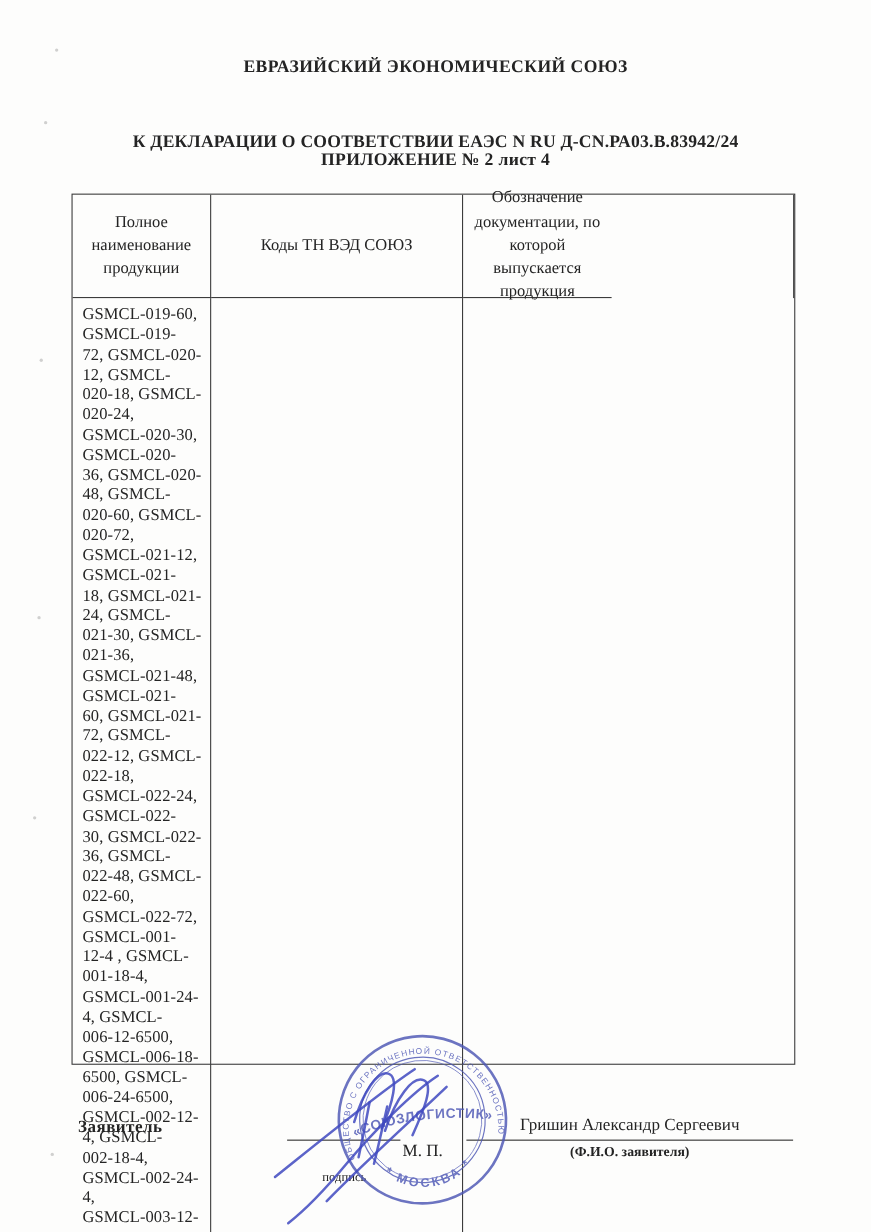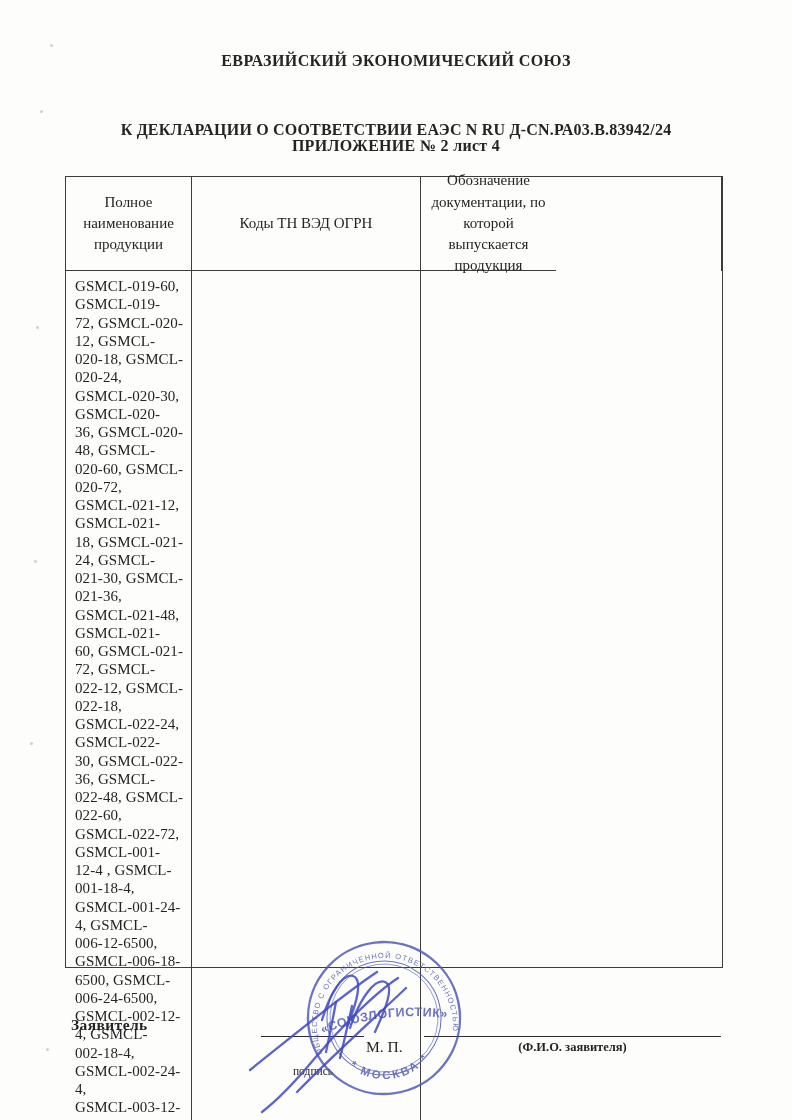--- a/index.html
+++ b/index.html
@@ -57,21 +57,21 @@
 <body>
 
 <div class="page">
 
   <div class="title title-1">ЕВРАЗИЙСКИЙ ЭКОНОМИЧЕСКИЙ СОЮЗ</div>
   <div class="title title-2">ПРИЛОЖЕНИЕ № 2 лист 4</div>
   <div class="title title-3">К ДЕКЛАРАЦИИ О СООТВЕТСТВИИ ЕАЭС N RU Д-CN.РА03.В.83942/24</div>
 
   <div class="doc-table">
     <div class="cell head">Полное наименование продукции</div>
-    <div class="cell head">Коды ТН ВЭД ОГРН</div>
+    <div class="cell head">Коды ТН ВЭД СОЮЗ</div>
     <div class="cell head last">Обозначение документации, по которой выпускается продукция</div>
 
     <div class="cell body"></div>
     <div class="cell body">
       <div class="ident-text">GSMCL-019-60, GSMCL-019-
 72, GSMCL-020-12, GSMCL-
 020-18, GSMCL-020-24,
 GSMCL-020-30, GSMCL-020-
 36, GSMCL-020-48, GSMCL-
 020-60, GSMCL-020-72,
@@ -111,20 +111,21 @@
     <div class="cell body"></div>
     <div class="cell body last"></div>
   </div>
 
   <div class="footer-label">Заявитель</div>
 
   <div class="sig-line"></div>
   <div class="sig-caption">подпись</div>
   <div class="seal-caption">М. П.</div>
 
+  <div class="fio-name">Гришин Александр Сергеевич</div>
   <div class="fio-line"></div>
   <div class="fio-caption">(Ф.И.О. заявителя)</div>
 
   <svg class="stamp-svg" width="176" height="176" viewBox="0 0 176 176">
     <defs>
       <path id="arc-ring-top" d="M 23,116 A 68,68 0 1 1 153,116"></path>
       <path id="arc-bottom" d="M 34,108 A 56,56 0 0 0 142,108"></path>
       <path id="arc-center" d="M 14,99 Q 88,77 162,99"></path>
     </defs>
     <circle cx="88" cy="88" r="76" stroke-width="2.4"></circle>

